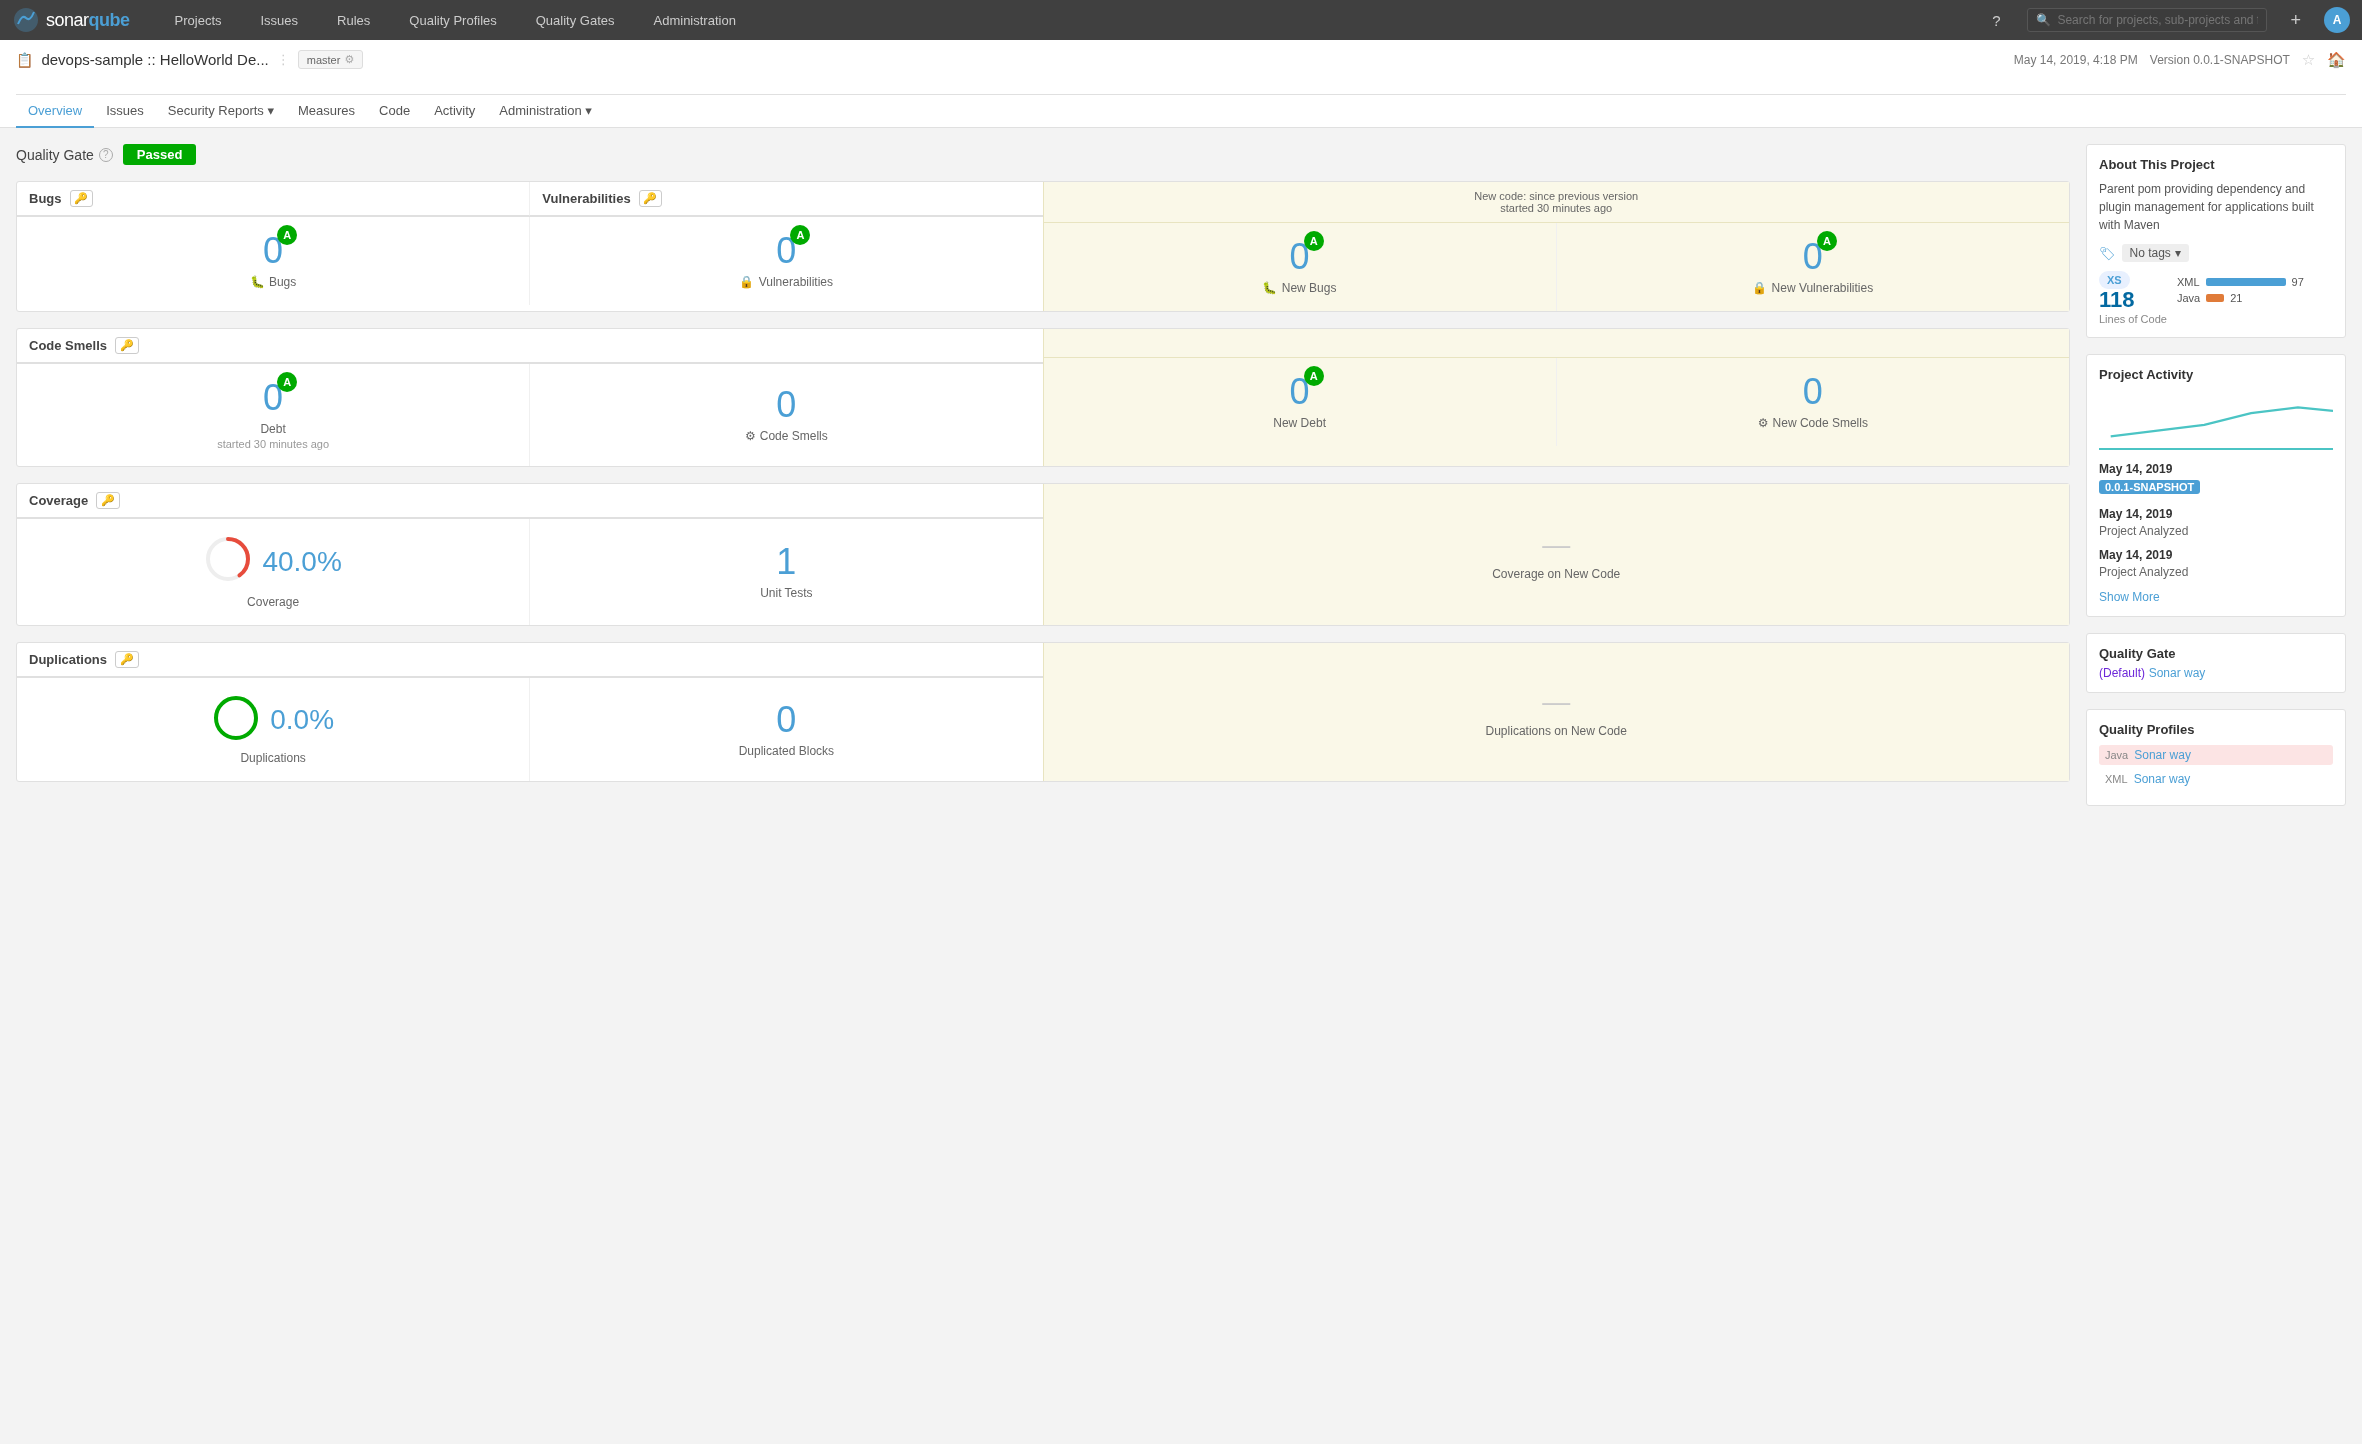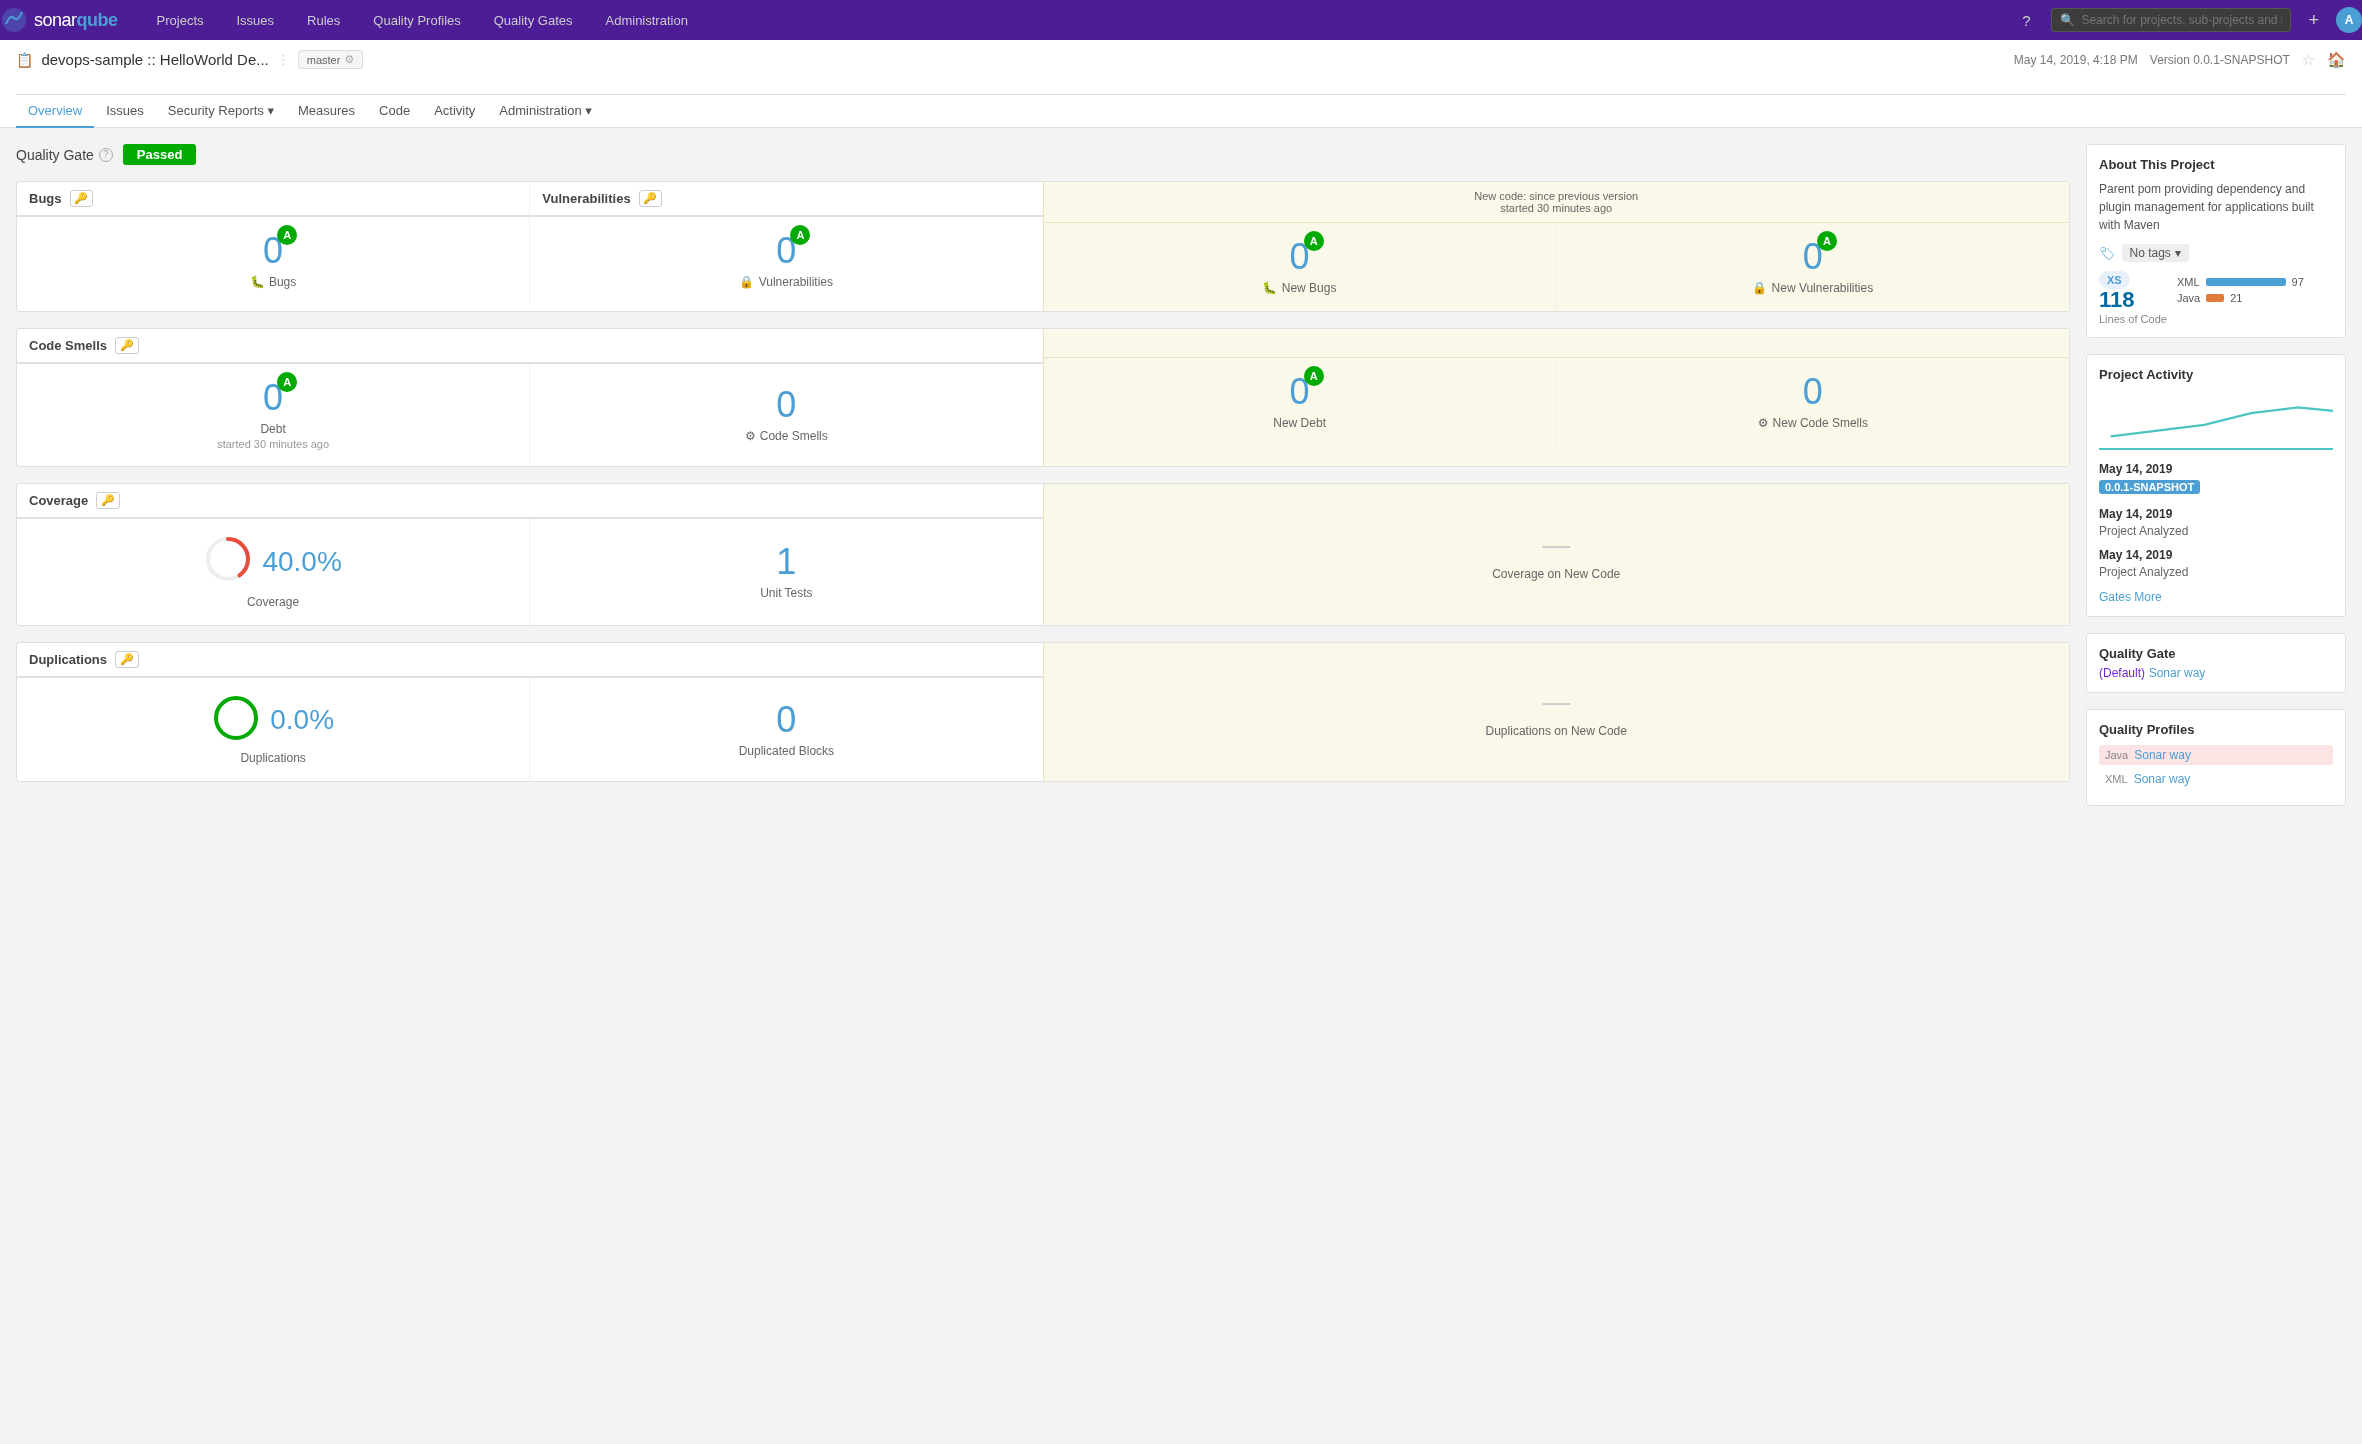--- a/index.html
+++ b/index.html
@@ -1,19 +1,19 @@
 <!DOCTYPE html>
 <html><head>
   <meta charset="utf-8">
   <style>
     * { box-sizing: border-box; margin: 0; padding: 0; }
     body { font-family: -apple-system, BlinkMacSystemFont, 'Segoe UI', Helvetica, Arial, sans-serif; font-size: 13px; color: #333; background: #f3f3f3; }
 
     
-    .top-nav { background: #4c1d95; color: #ccc; display: flex; align-items: center; padding: 0 0; height: 40px; gap: 13px; }
+    .top-nav { background: #404040; color: #ccc; display: flex; align-items: center; padding: 0 12px; height: 40px; gap: 19px; }
     .top-nav .logo { display: flex; align-items: center; gap: 6px; margin-right: 16px; }
     .logo-text { color: white; font-size: 18px; font-weight: 300; letter-spacing: -0.5px; }
     .logo-text span { color: #4b9fd5; font-weight: 700; }
     .top-nav a { color: #ccc; text-decoration: none; padding: 0 10px; font-size: 13px; }
     .nav-spacer { flex: 1; }
     .top-nav .search-box { background: #3c3c3c; border: 1px solid #555; border-radius: 3px; padding: 4px 8px; color: #ccc; font-size: 12px; width: 240px; display: flex; align-items: center; gap: 6px; }
     .search-box input { background: transparent; border: none; outline: none; color: #ccc; font-size: 12px; width: 100%; }
     .top-nav .help-icon { color: #ccc; font-size: 15px; margin: 0 8px; cursor: pointer; }
     .top-nav .plus-icon { color: #ccc; font-size: 18px; cursor: pointer; margin: 0 4px; }
     .top-nav .user-avatar { background: #4b9fd5; color: white; border-radius: 50%; width: 26px; height: 26px; display: flex; align-items: center; justify-content: center; font-size: 12px; font-weight: 600; cursor: pointer; }
@@ -405,21 +405,21 @@
         <span class="activity-version">0.0.1-SNAPSHOT</span>
       </div>
       <div class="activity-item">
         <div class="activity-date">May 14, 2019</div>
         <div class="activity-desc">Project Analyzed</div>
       </div>
       <div class="activity-item">
         <div class="activity-date">May 14, 2019</div>
         <div class="activity-desc">Project Analyzed</div>
       </div>
-      <a class="show-more-link" href="#">Gates More</a>
+      <a class="show-more-link" href="#">Show More</a>
     </div>
 
     <div class="qg-right">
       <div class="qg-title">Quality Gate</div>
       <span class="qg-default">(Default)</span>
       <a class="qg-link" href="#">Sonar way</a>
     </div>
 
     <div class="qp-right">
       <div class="qp-title">Quality Profiles</div>

